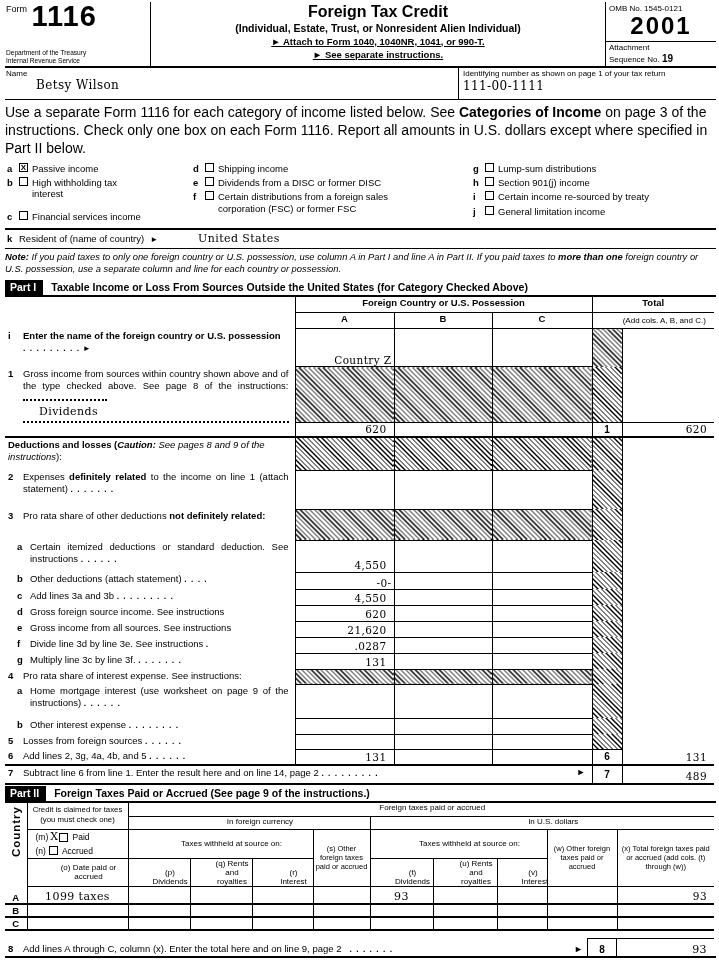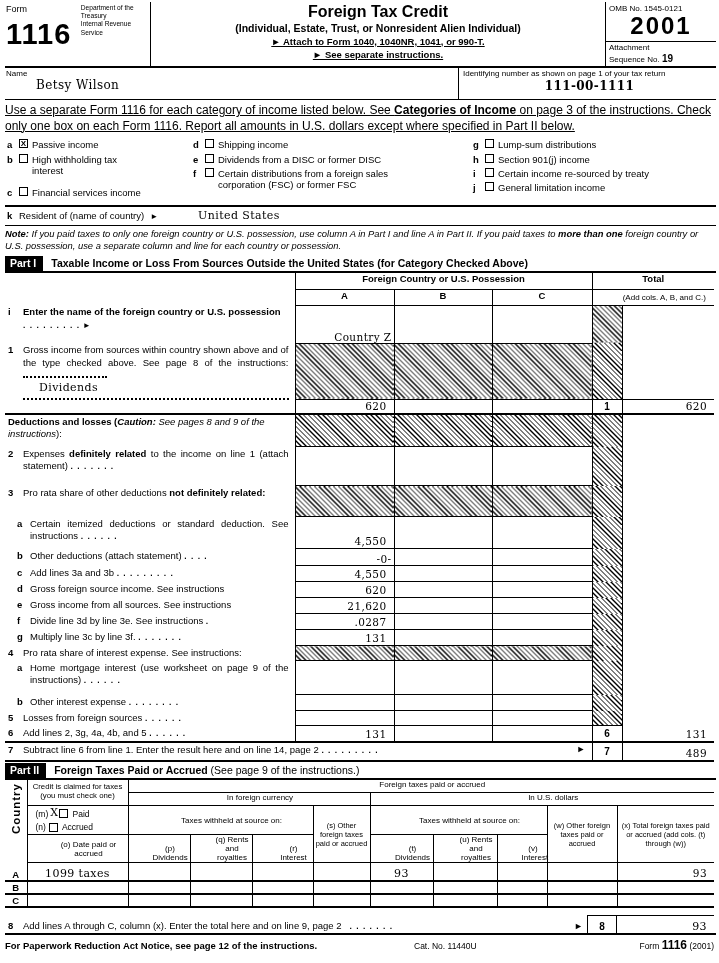--- a/index.html
+++ b/index.html
@@ -10,65 +10,65 @@
   }
   .bold { font-weight:bold; }
   .ital { font-style:italic;margin-top:16px; }
   .ctr { text-align:center; }
   .f8 { font-size:8px;padding-left:24px; }
   .f75 { font-size:7.5px; line-height:1.2; }
   .hand { font-family:"DejaVu Serif", serif; font-size:11px; letter-spacing:.4px; }
 
   
   .hdr { display:flex; border-bottom:2px solid #000; height:66px; }
-  .hdr-left { width:146px; border-right:1px solid #000; padding:2px 3px 1px 1px; display:flex; flex-direction:row; justify-content:space-between; }
+  .hdr-left { width:146px; border-right:1px solid #000; padding:2px 3px 1px 1px; display:flex; flex-direction:column; justify-content:space-between; }
   .form-word { font-size:9px; vertical-align:top; }
   .form-big { font-size:29px; font-weight:bold; line-height:.85; letter-spacing:1px; }
   .dept { font-size:6.6px; line-height:1.25; }
   .hdr-center { flex:1; text-align:center; padding-top:1px; }
   .title { font-size:16px; font-weight:bold; line-height:1.1; }
   .subtitle { font-size:10.5px; font-weight:bold; margin-top:1px; }
   .attach-line, .see-line { font-size:9.5px; font-weight:bold; margin-top:2px;text-decoration:underline; }
   .hdr-right { width:111px; border-left:1px solid #000; display:flex; flex-direction:column; }
   .omb { font-size:8px; padding:2px 2px 0 3px; }
   .year { font-size:24px; font-weight:bold; text-align:center; flex:1; line-height:1.1; letter-spacing:2px; }
   .attach-seq { border-top:1px solid #000; font-size:8px; padding:1px 2px 1px 3px; line-height:1.25; }
   .seq-no { font-size:10px; font-weight:bold; }
 
   
   .name-row { display:flex; border-bottom:1px solid #000; height:32px; }
   .name-left { flex:1; padding:1px 4px 0 1px; }
   .small-label { font-size:8px; }
   .name-val { margin-left:30px; font-size:12px; }
   .name-right { width:258px; border-left:1px solid #000; padding:1px 0 0 4px; }
-  .id-val { text-align:center; font-size:12px; margin-top:1px;font-weight:bold; }
-
-  
-  .intro { font-size:12px; line-height:1.3; padding:3px 0 2px 0;text-decoration:underline; }
+  .id-val { font-size:12px; margin-top:1px; }
+
+  
+  .intro { font-size:14px; line-height:1.3; padding:3px 0 2px 0; }
   .cats { display:flex; font-size:9.5px; padding:3px 0 6px 2px; }
   .cat-col { display:flex; flex-direction:column; gap:3px; }
   .cat-col1 { width:186px; } .cat-col2 { width:280px; } .cat-col3 { flex:1; }
   .cat-item { display:flex; align-items:flex-start; line-height:1.2; }
   .cat-letter { font-weight:bold; width:11px; flex:none; }
   .cb { display:inline-block; width:9px; height:9px; border:1px solid #000; flex:none;
         margin:0 4px 0 1px; text-align:center; line-height:8px; font-size:8px; font-weight:bold; }
   .cat-label { flex:1; }
 
   
   .k-row { border-top:2px solid #000; border-bottom:1px solid #000; font-size:9.5px; padding:2px 0 3px 2px; display:flex; align-items:baseline; }
   .k-letter { font-weight:bold; width:12px; }
   .arrow { font-size:8px; }
   .k-val { margin-left:40px; }
   .note { font-size:9.4px; font-style:italic; line-height:1.3; padding:2px 0 3px 0; }
 
   
   .part-bar { display:flex; align-items:stretch; border-bottom:2px solid #000; margin-top:1px; }
   .pbar-label { background:#000; color:#fff; font-weight:bold; font-size:10.5px; padding:1px 7px 2px 5px; }
   .pbar-title { font-weight:bold; font-size:10.5px; padding:1px 0 2px 8px; }
-  .pbar-note { font-weight:normal; }
+  .pbar-note { font-weight:bold; }
 
   
   table { border-collapse:collapse; table-layout:fixed; width:709px; }
   td { padding:0 2px; font-size:9.5px; vertical-align:top; }
   .bl { border-left:1px solid #000; } .br { border-right:1px solid #000; }
   .bt { border-top:1px solid #000; } .bb { border-bottom:1px solid #000; }
   .bb2 { border-bottom:2px solid #000 !important; }
   .hatch { background:repeating-linear-gradient(45deg,#000 0,#000 1px,#fff 1px,#fff 3.4px); }
   .lineno { font-weight:bold; font-size:10px; text-align:center; vertical-align:middle; background:#fff; }
   .amt { font-family:"DejaVu Serif", serif; font-size:10.5px; text-align:right; padding:0 7px 1px 0; vertical-align:bottom; letter-spacing:.4px; }

